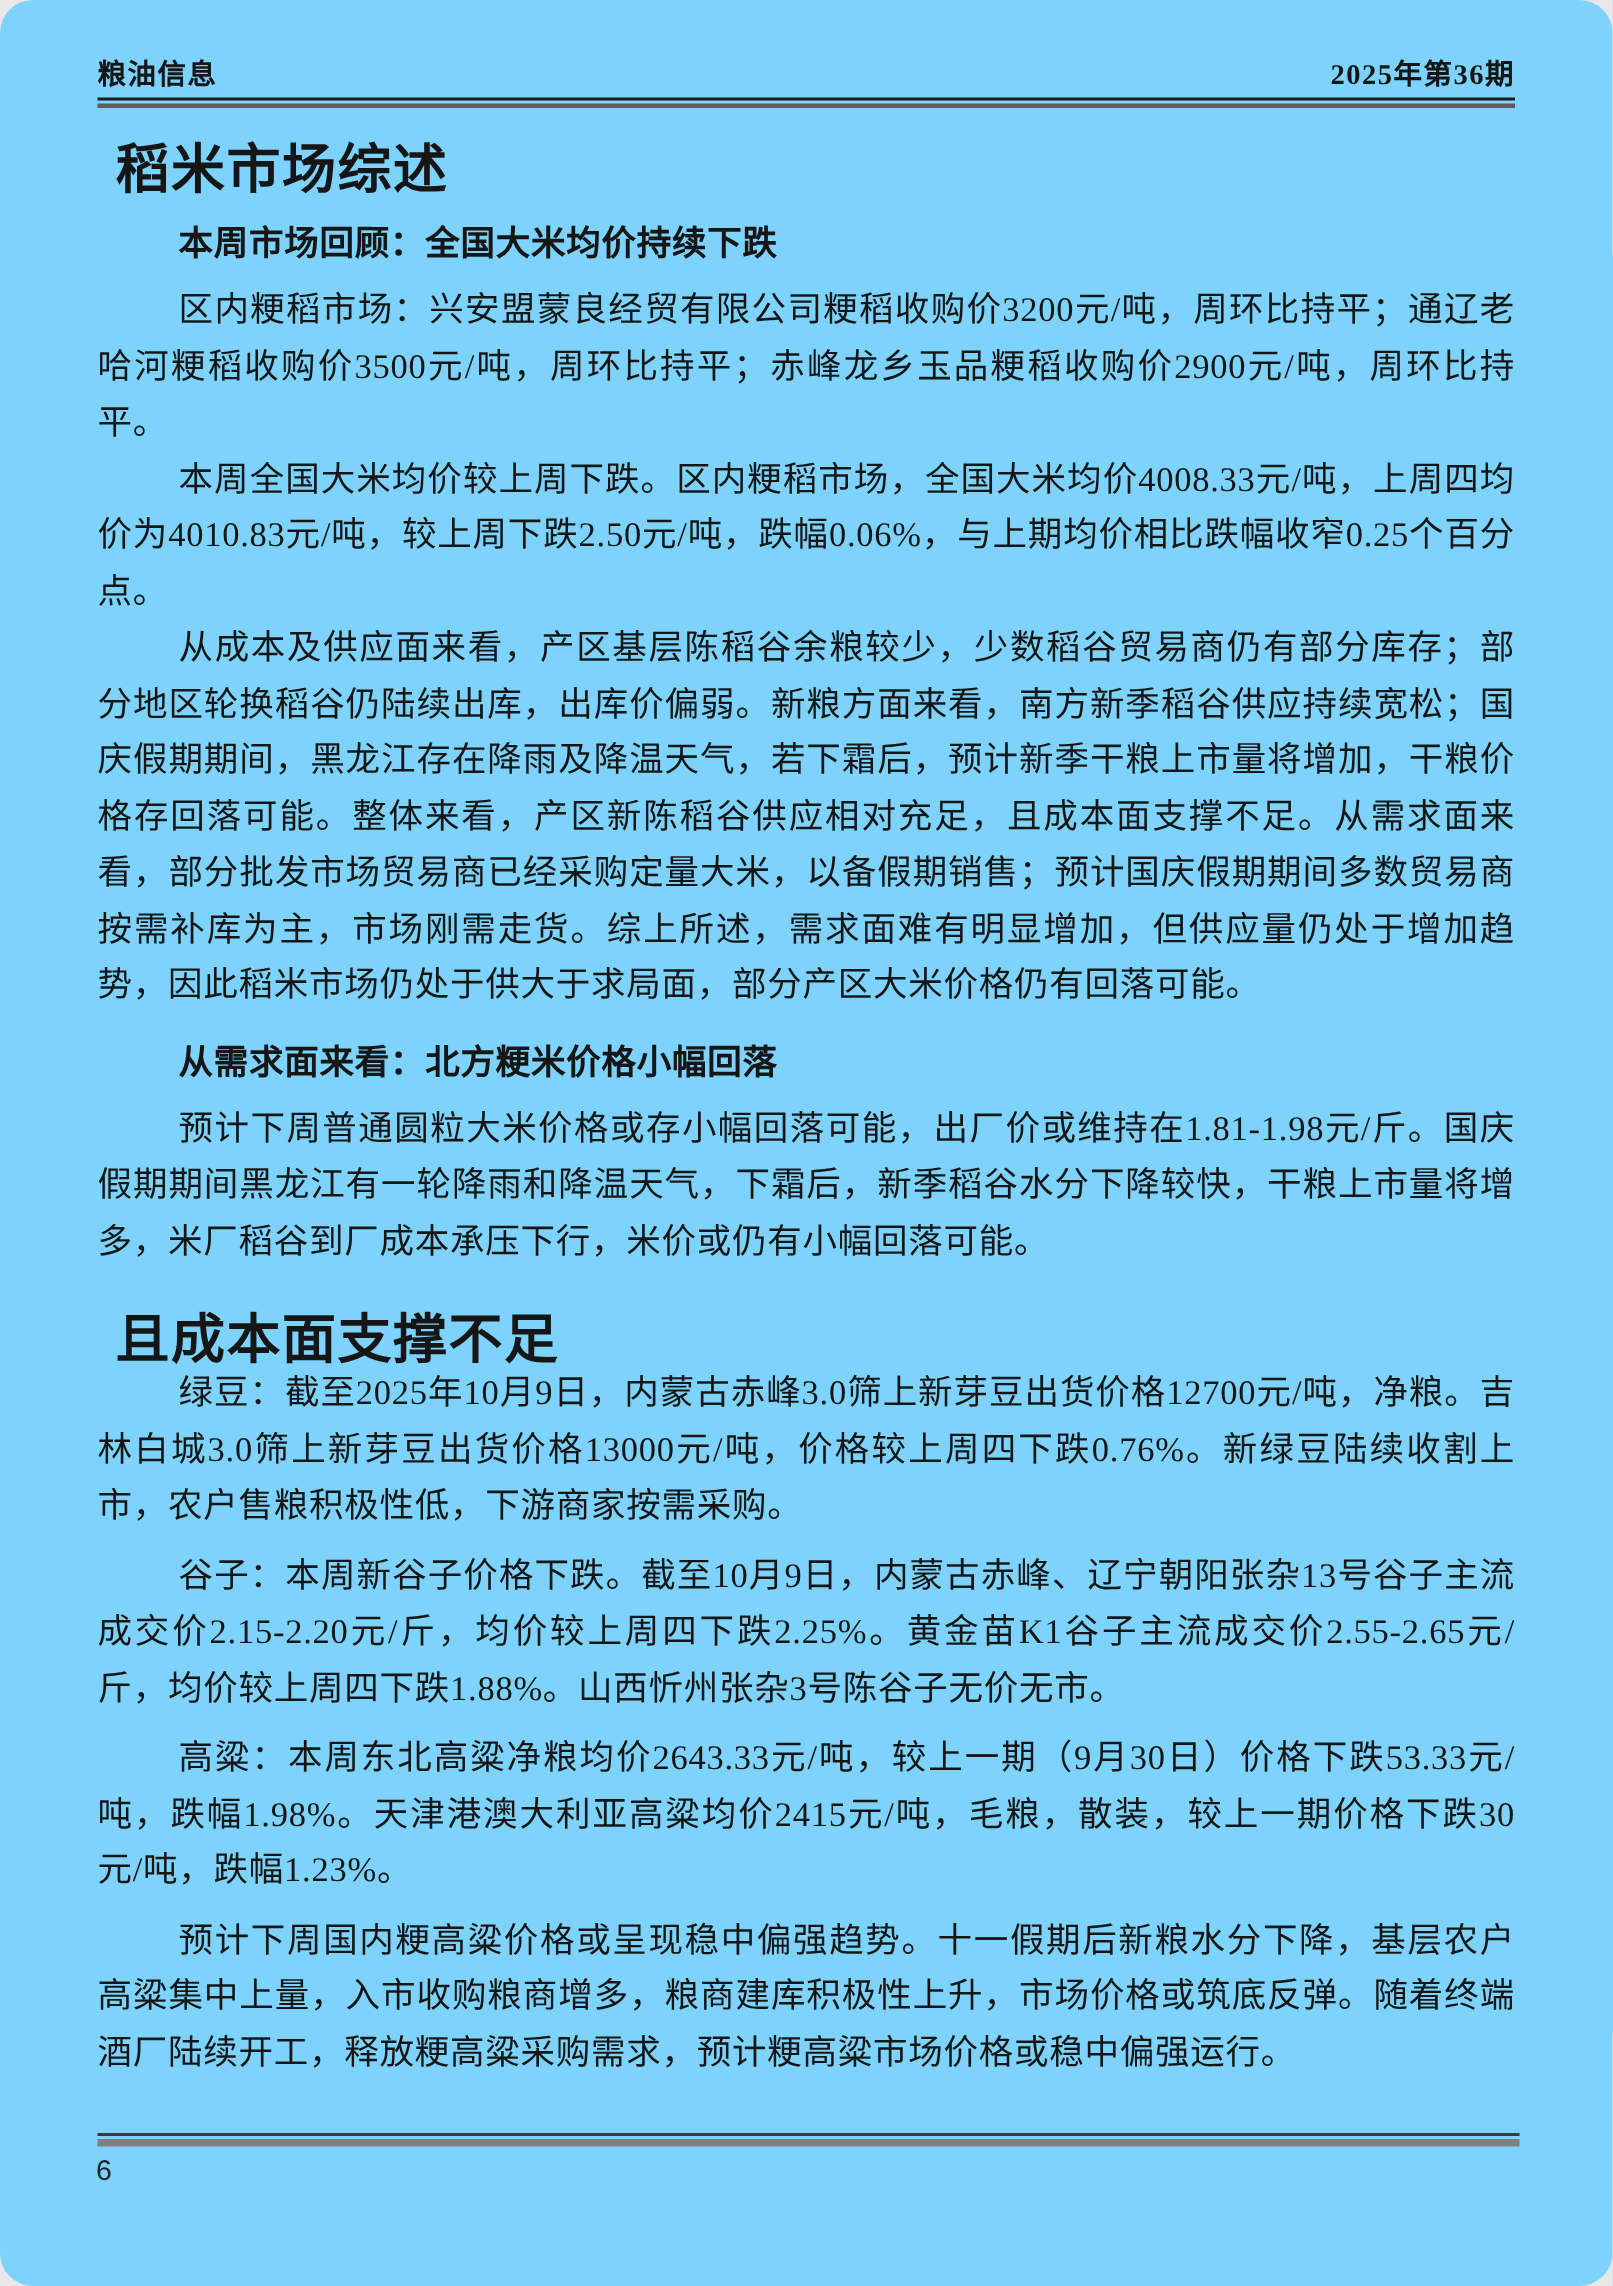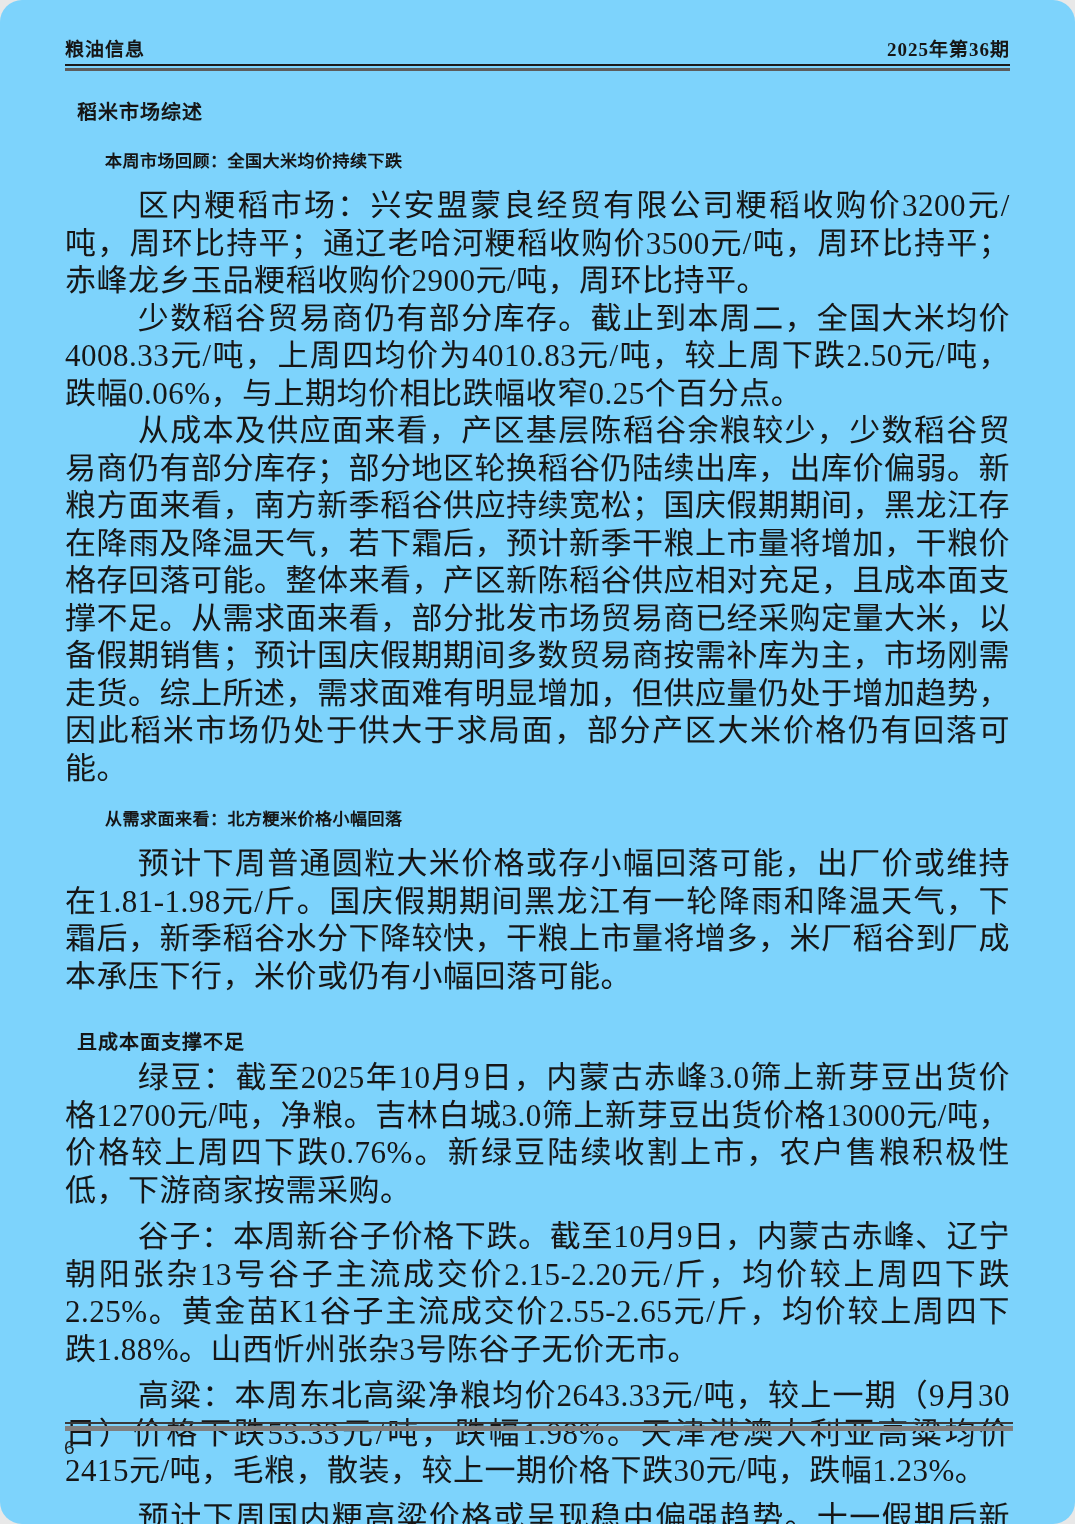--- a/index.html
+++ b/index.html
@@ -19,34 +19,34 @@
   .header-row {
     display:flex; justify-content:space-between; align-items:flex-end;
     font-weight:bold; font-size:19px; letter-spacing:1px;
   }
   .header-rule-thin  { height:2px; background:#1c1c1c; margin-top:3px; }
   .header-rule-thick { height:3px; background:#5c5c5c; margin-top:2px; }
 
   
   .h1 {
     font-family:"Liberation Sans","DejaVu Sans",sans-serif;
-    font-weight:bold; font-size:20px; line-height:34px;
+    font-weight:bold; font-size:36px; line-height:34px;
     margin:24px 0 0 12px; letter-spacing:1px;
   }
   .h1.second { margin-top:30px; }
 
   
   .subtitle {
-    font-weight:bold; font-size:17px; line-height:30px;
+    font-weight:bold; font-size:23px; line-height:30px;
     margin:18px 0 10px 0; text-indent:2.35em; letter-spacing:0.5px;
   }
 
   
   p.body {
-    font-size:31px; line-height:37.5px;
+    font-size:23px; line-height:37.5px;
     text-align:justify; text-indent:2.35em;
     margin:0; letter-spacing:0.5px;
   }
   .grain-block p.body { margin-bottom:9px; }
   .lead {
     font-family:"Liberation Sans","DejaVu Sans",sans-serif;
     font-weight:normal;
   }
 
   
@@ -69,21 +69,21 @@
       <span>粮油信息</span>
       <span>2025年第36期</span>
     </div>
     <div class="header-rule-thin"></div>
     <div class="header-rule-thick"></div>
 
     <div class="h1">稻米市场综述</div>
 
     <div class="subtitle">本周市场回顾：全国大米均价持续下跌</div>
     <p class="body">区内粳稻市场：兴安盟蒙良经贸有限公司粳稻收购价3200元/吨，周环比持平；通辽老哈河粳稻收购价3500元/吨，周环比持平；赤峰龙乡玉品粳稻收购价2900元/吨，周环比持平。</p>
-    <p class="body">少数稻谷贸易商仍有部分库存。截止到本周二，全国大米均价4008.33元/吨，上周四均价为4010.83元/吨，较上周下跌2.50元/吨，跌幅0.06%，与上期均价相比跌幅收窄0.25个百分点。</p>
+    <p class="body">本周全国大米均价较上周下跌。区内粳稻市场，全国大米均价4008.33元/吨，上周四均价为4010.83元/吨，较上周下跌2.50元/吨，跌幅0.06%，与上期均价相比跌幅收窄0.25个百分点。</p>
     <p class="body">从成本及供应面来看，产区基层陈稻谷余粮较少，少数稻谷贸易商仍有部分库存；部分地区轮换稻谷仍陆续出库，出库价偏弱。新粮方面来看，南方新季稻谷供应持续宽松；国庆假期期间，黑龙江存在降雨及降温天气，若下霜后，预计新季干粮上市量将增加，干粮价格存回落可能。整体来看，产区新陈稻谷供应相对充足，且成本面支撑不足。从需求面来看，部分批发市场贸易商已经采购定量大米，以备假期销售；预计国庆假期期间多数贸易商按需补库为主，市场刚需走货。综上所述，需求面难有明显增加，但供应量仍处于增加趋势，因此稻米市场仍处于供大于求局面，部分产区大米价格仍有回落可能。</p>
 
     <div class="subtitle">从需求面来看：北方粳米价格小幅回落</div>
     <p class="body">预计下周普通圆粒大米价格或存小幅回落可能，出厂价或维持在1.81-1.98元/斤。国庆假期期间黑龙江有一轮降雨和降温天气，下霜后，新季稻谷水分下降较快，干粮上市量将增多，米厂稻谷到厂成本承压下行，米价或仍有小幅回落可能。</p>
 
     <div class="h1 second">且成本面支撑不足</div>
 
     <div class="grain-block">
       <p class="body"><span class="lead">绿豆：</span><span>截至2025年10月9日，内蒙古赤峰3.0筛上新芽豆出货价格12700元/吨，净粮。吉林白城3.0筛上新芽豆出货价格13000元/吨，价格较上周四下跌0.76%。新绿豆陆续收割上市，农户售粮积极性低，下游商家按需采购。</span></p>
 

